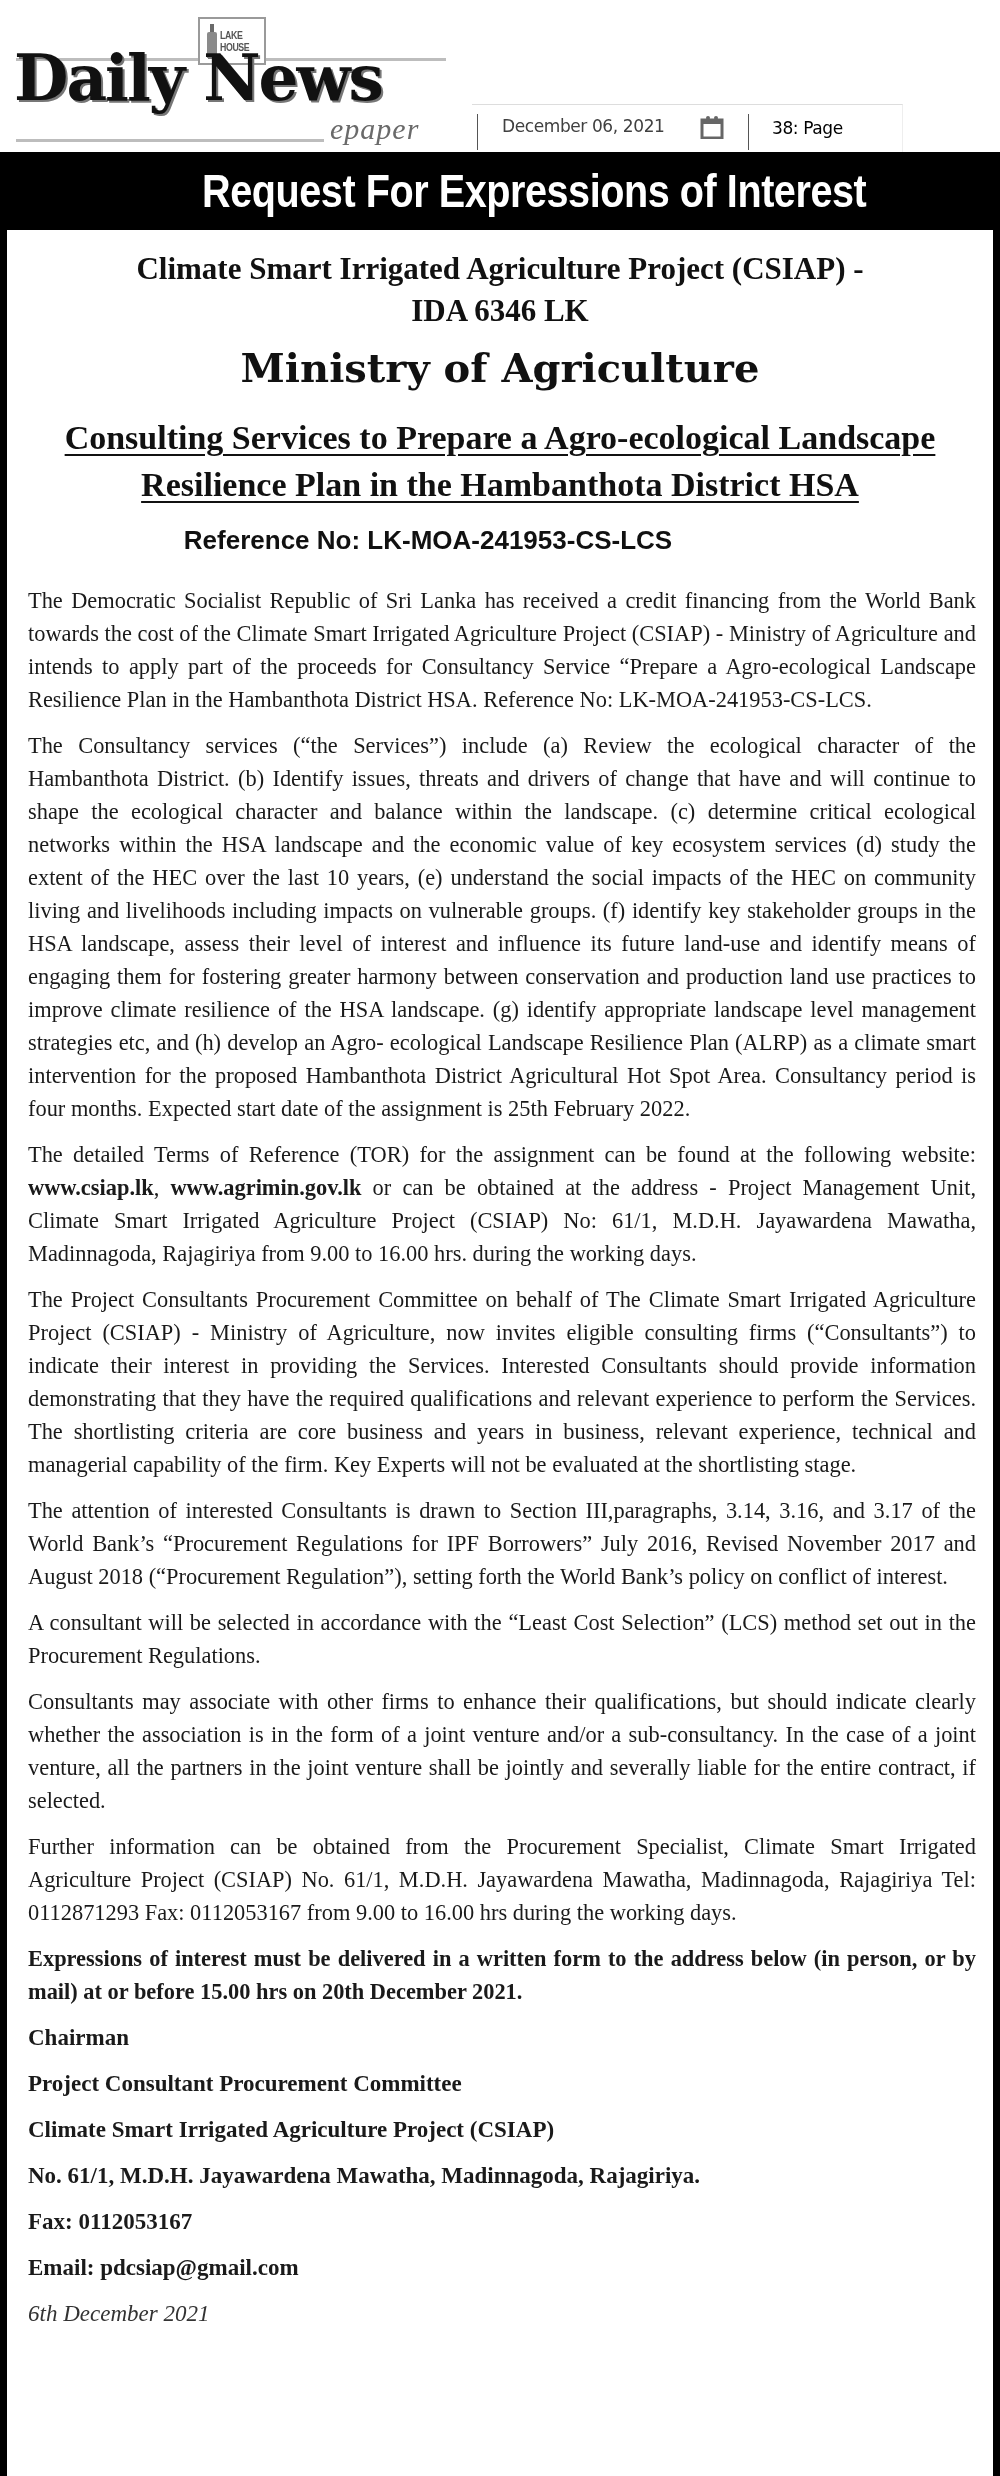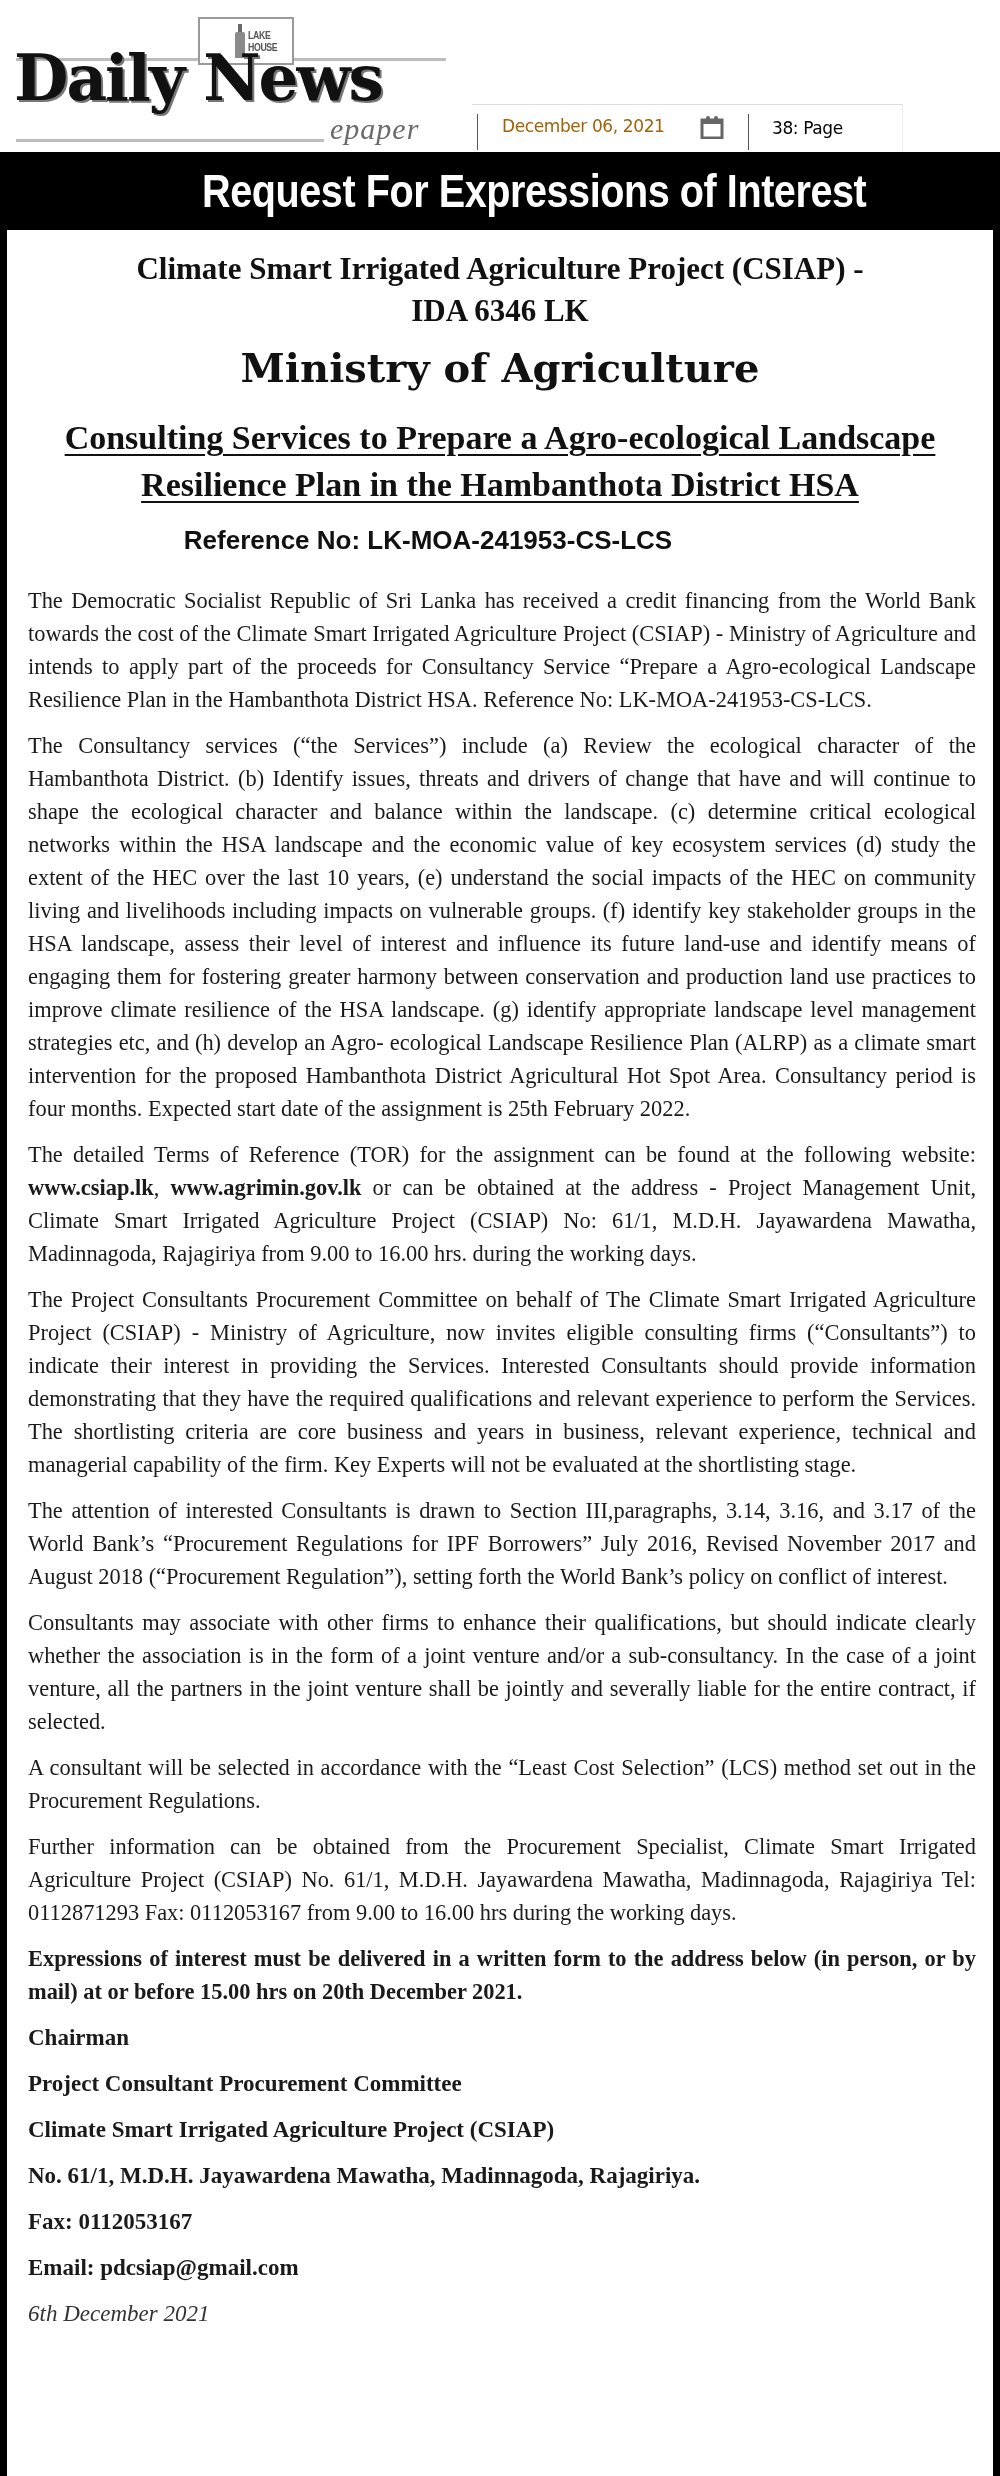--- a/index.html
+++ b/index.html
@@ -2,32 +2,32 @@
 <html><head>
 <meta charset="utf-8">
 <style>
   html, body { margin: 0; padding: 0; background: #ffffff; }
   body { width: 1000px; height: 2476px; position: relative; overflow: hidden; font-family: "Liberation Serif", serif; color: #111; }
 
   
   .masthead { position: absolute; left: 0; top: 0; width: 1000px; height: 152px; }
   .mast-line-top { position: absolute; left: 16px; top: 58px; width: 430px; height: 3px; background: #bdbdbd; }
   .mast-line-bottom { position: absolute; left: 16px; top: 139px; width: 308px; height: 3px; background: #bdbdbd; }
-  .lakehouse { position: absolute; left: 198px; top: 17px; width: 64px; height: 44px; border: 2px solid #9a9a9a; background: #fff; display: flex; align-items: center; justify-content: center; gap: 3px; padding-left: 28px; }
+  .lakehouse { position: absolute; left: 198px; top: 17px; width: 64px; height: 44px; border: 2px solid #9a9a9a; background: #fff; display: flex; align-items: center; justify-content: center; gap: 3px; }
   .lakehouse .tower { width: 10px; height: 34px; position: relative; }
   .lakehouse .tower::before { content: ""; position: absolute; left: 3px; top: 0; width: 4px; height: 8px; background: #6a6a6a; }
   .lakehouse .tower::after { content: ""; position: absolute; left: 0; top: 8px; width: 10px; height: 26px; background: #8a8a8a; border-radius: 2px 2px 0 0; }
   .lakehouse .lh-text { font-family: "Liberation Sans", sans-serif; font-weight: bold; font-size: 11px; line-height: 12px; color: #555; letter-spacing: -0.5px; transform: scaleX(0.8); transform-origin: left; }
   .brand { position: absolute; left: 14px; top: 40px; font-family: "DejaVu Serif", serif; font-weight: bold; font-size: 64px; letter-spacing: -2px; color: #111; text-shadow: 2px 2px 0 #777; transform: scaleX(0.98); transform-origin: left; white-space: nowrap; }
   .epaper { position: absolute; left: 330px; top: 112px; font-family: "Liberation Serif", serif; font-style: italic; font-size: 30px; color: #6a6a6a; letter-spacing: 1px; }
 
   .infobar { position: absolute; left: 472px; top: 104px; width: 430px; height: 48px; border-top: 1px solid #dddddd; border-right: 1px solid #eeeeee; }
   .infobar .sep1 { position: absolute; left: 5px; top: 9px; width: 1px; height: 36px; background: #555; }
   .infobar .sep2 { position: absolute; left: 276px; top: 9px; width: 1px; height: 36px; background: #555; }
-  .infobar .date { position: absolute; left: 30px; top: 11px; font-family: "DejaVu Sans", sans-serif; font-size: 17px; color: #a16207; letter-spacing: -0.4px; text-align: center; }
+  .infobar .date { position: absolute; left: 30px; top: 11px; font-family: "DejaVu Sans", sans-serif; font-size: 17px; color: #404040; letter-spacing: -0.4px; text-align: center; }
   .infobar .cal { position: absolute; left: 228px; top: 10px; width: 24px; height: 24px; }
   .infobar .page { position: absolute; left: 300px; top: 13px; font-family: "DejaVu Sans", sans-serif; font-size: 17px; color: #000000; letter-spacing: -0.4px; }
 
   
   .ad { position: absolute; left: 0; top: 152px; width: 1000px; height: 2324px; box-sizing: border-box; border-left: 7px solid #000; border-right: 7px solid #000; }
   .ad-banner { position: absolute; left: -7px; top: 0; width: 1000px; height: 78px; background: #000; color: #fff; text-align: center; font-family: "Liberation Sans", sans-serif; font-weight: bold; font-size: 46px; line-height: 78px; letter-spacing: -0.5px; padding-left: 34px; }
   .ad-banner span { display: inline-block; transform: scaleX(0.86); }
 
   .proj-title { position: absolute; left: 0; top: 96px; width: 986px; text-align: center; font-family: "Liberation Serif", serif; font-weight: bold; font-size: 31px; line-height: 42px; }
   .ministry { position: absolute; left: 0; top: 192px; width: 986px; text-align: center; font-family: "DejaVu Serif", serif; font-weight: bold; font-size: 40px; }
@@ -87,22 +87,22 @@
   </div>
 
   <div class="refno">Reference No: LK-MOA-241953-CS-LCS</div>
 
   <div class="body">
     <p>The Democratic Socialist Republic of Sri Lanka has received a credit financing from the World Bank towards the cost of the Climate Smart Irrigated Agriculture Project (CSIAP) - Ministry of Agriculture and intends to apply part of the proceeds for Consultancy Service “Prepare a Agro-ecological Landscape Resilience Plan in the Hambanthota District HSA. Reference No: LK-MOA-241953-CS-LCS.</p>
     <p>The Consultancy services (“the Services”) include (a) Review the ecological character of the Hambanthota District. (b) Identify issues, threats and drivers of change that have and will continue to shape the ecological character and balance within the landscape. (c) determine critical ecological networks within the HSA landscape and the economic value of key ecosystem services (d) study the extent of the HEC over the last 10 years, (e) understand the social impacts of the HEC on community living and livelihoods including impacts on vulnerable groups. (f) identify key stakeholder groups in the HSA landscape, assess their level of interest and influence its future land-use and identify means of engaging them for fostering greater harmony between conservation and production land use practices to improve climate resilience of the HSA landscape. (g) identify appropriate landscape level management strategies etc, and (h) develop an Agro- ecological Landscape Resilience Plan (ALRP) as a climate smart intervention for the proposed Hambanthota District Agricultural Hot Spot Area. Consultancy period is four months. Expected start date of the assignment is 25th February 2022.</p>
     <p><span>The detailed Terms of Reference (TOR) for the assignment can be found at the following website: </span><b>www.csiap.lk</b><span>, </span><b>www.agrimin.gov.lk</b><span> or can be obtained at the address - Project Management Unit, Climate Smart Irrigated Agriculture Project (CSIAP) No: 61/1, M.D.H. Jayawardena Mawatha, Madinnagoda, Rajagiriya from 9.00 to 16.00 hrs. during the working days.</span></p>
     <p>The Project Consultants Procurement Committee on behalf of The Climate Smart Irrigated Agriculture Project (CSIAP) - Ministry of Agriculture, now invites eligible consulting firms (“Consultants”) to indicate their interest in providing the Services. Interested Consultants should provide information demonstrating that they have the required qualifications and relevant experience to perform the Services. The shortlisting criteria are core business and years in business, relevant experience, technical and managerial capability of the firm. Key Experts will not be evaluated at the shortlisting stage.</p>
     <p>The attention of interested Consultants is drawn to Section III,paragraphs, 3.14, 3.16, and 3.17 of the World Bank’s “Procurement Regulations for IPF Borrowers” July 2016, Revised November 2017 and August 2018 (“Procurement Regulation”), setting forth the World Bank’s policy on conflict of interest.</p>
+    <p>A consultant will be selected in accordance with the “Least Cost Selection” (LCS) method set out in the Procurement Regulations.</p>
     <p>Consultants may associate with other firms to enhance their qualifications, but should indicate clearly whether the association is in the form of a joint venture and/or a sub-consultancy. In the case of a joint venture, all the partners in the joint venture shall be jointly and severally liable for the entire contract, if selected.</p>
-    <p>A consultant will be selected in accordance with the “Least Cost Selection” (LCS) method set out in the Procurement Regulations.</p>
     <p>Further information can be obtained from the Procurement Specialist, Climate Smart Irrigated Agriculture Project (CSIAP) No. 61/1, M.D.H. Jayawardena Mawatha, Madinnagoda, Rajagiriya Tel: 0112871293 Fax: 0112053167 from 9.00 to 16.00 hrs during the working days.</p>
     <p class="deadline">Expressions of interest must be delivered in a written form to the address below (in person, or by mail) at or before 15.00 hrs on 20th December 2021.</p>
 
     <div>
       <p class="sign">Chairman</p>
       <p class="sign">Project Consultant Procurement Committee</p>
       <p class="sign">Climate Smart Irrigated Agriculture Project (CSIAP)</p>
       <p class="sign">No. 61/1, M.D.H. Jayawardena Mawatha, Madinnagoda, Rajagiriya.</p>
       <p class="sign">Fax: 0112053167</p>
       <p class="sign">Email: pdcsiap@gmail.com</p>

